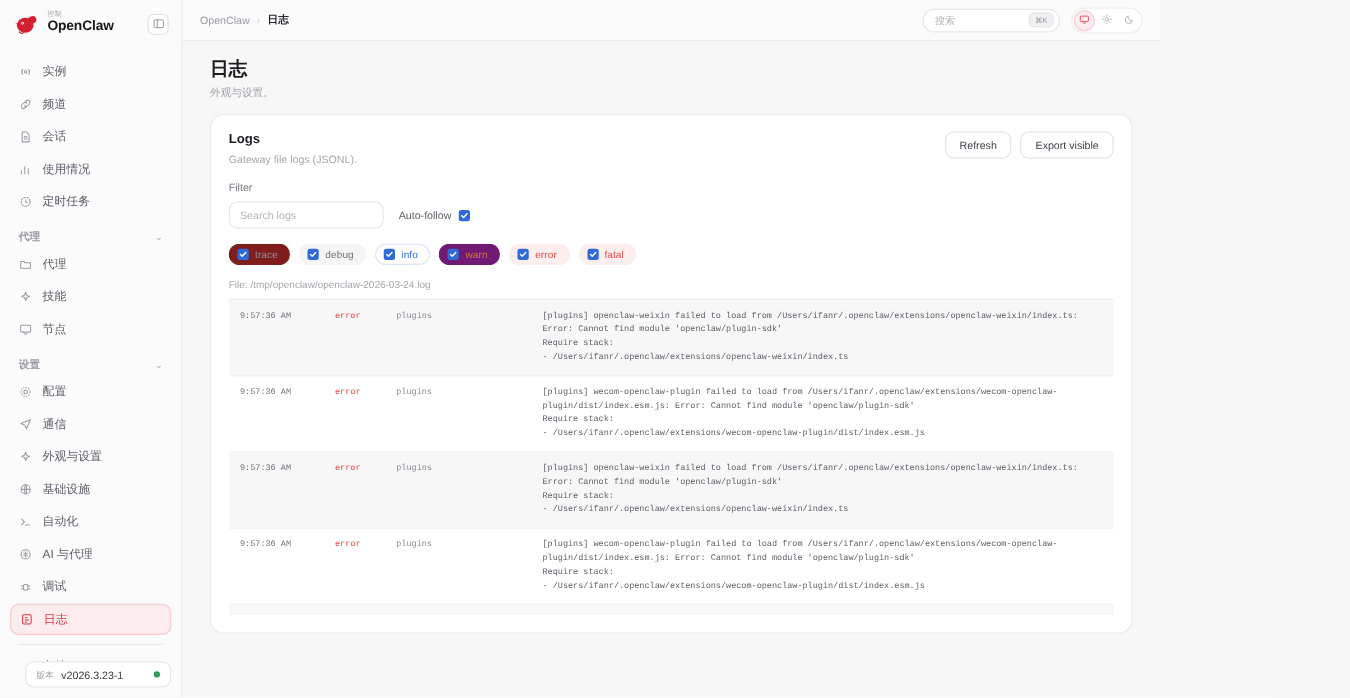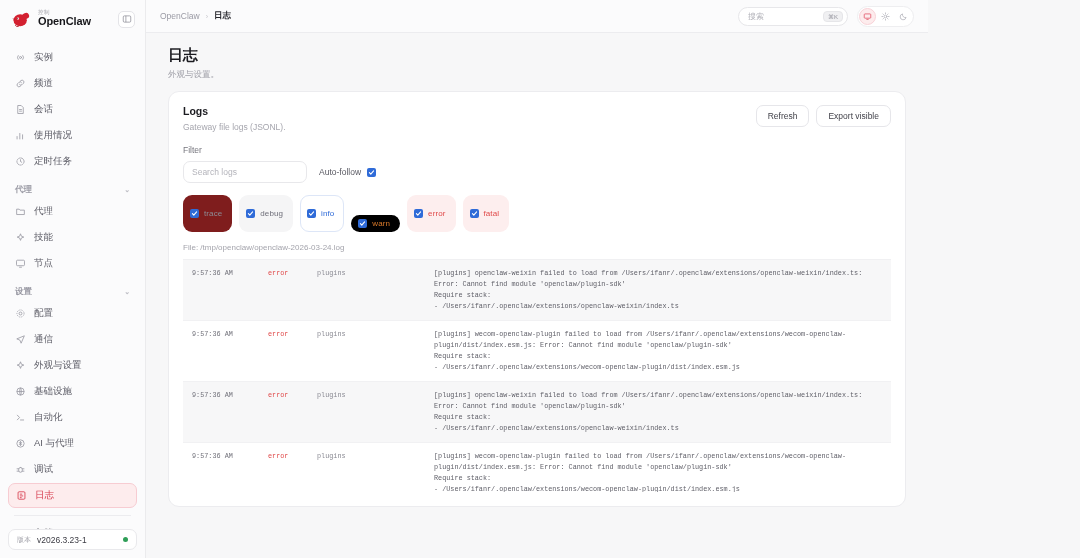--- a/index.html
+++ b/index.html
@@ -47,21 +47,21 @@
     height: 25px;
   }
   .nav-item.active .ico { color: #d6384a; }
   .nav-group {
     font-size: 8.5px; color: #9a9aa4; font-weight: 600;
     padding: 9px 7px 3px 7px; display: flex; align-items: center; justify-content: space-between;
   }
   .nav-group .chev { color: #bdbdc4; font-size: 7px; }
   .nav-sep { height: 1px; background: #ececef; margin: 7px 6px 5px 6px; }
 
-  .side-bottom { padding: 0 8px 8px 8px; }
+  .side-bottom { padding: 0 8px 8px 20px; }
   .version-pill {
     display: flex; align-items: center; gap: 6px;
     border: 1px solid #e9e9ec; border-radius: 7px; background: #fff;
     height: 21px; padding: 0 8px;
   }
   .version-label { font-size: 7px; color: #a2a2aa; }
   .version-num { font-size: 8.5px; color: #3c3c44; flex: 1; }
   .dot-green { width: 5px; height: 5px; border-radius: 50%; background: #2f9e57; }
 
   
@@ -449,21 +449,21 @@
               <span class="chip-label" style="color: rgb(111, 111, 121);">debug</span>
             </div>
             <div class="chip" style="background: rgb(255, 255, 255); border-color: rgb(221, 230, 247);">
               <span class="cb">
                 <svg viewBox="0 0 10 10" width="7" height="7">
                   <path d="M2 5.2l2 2 4-4.4" fill="none" stroke="#fff" stroke-width="1.6" stroke-linecap="round" stroke-linejoin="round"></path>
                 </svg>
               </span>
               <span class="chip-label" style="color: rgb(47, 107, 216);">info</span>
             </div>
-            <div class="chip" style="background: #000000; margin-top: 20px;">
+            <div class="chip" style="background: #701a75;">
               <span class="cb">
                 <svg viewBox="0 0 10 10" width="7" height="7">
                   <path d="M2 5.2l2 2 4-4.4" fill="none" stroke="#fff" stroke-width="1.6" stroke-linecap="round" stroke-linejoin="round"></path>
                 </svg>
               </span>
               <span class="chip-label" style="color: rgb(217, 122, 43);">warn</span>
             </div>
             <div class="chip" style="background: rgb(253, 238, 238);">
               <span class="cb">
                 <svg viewBox="0 0 10 10" width="7" height="7">

